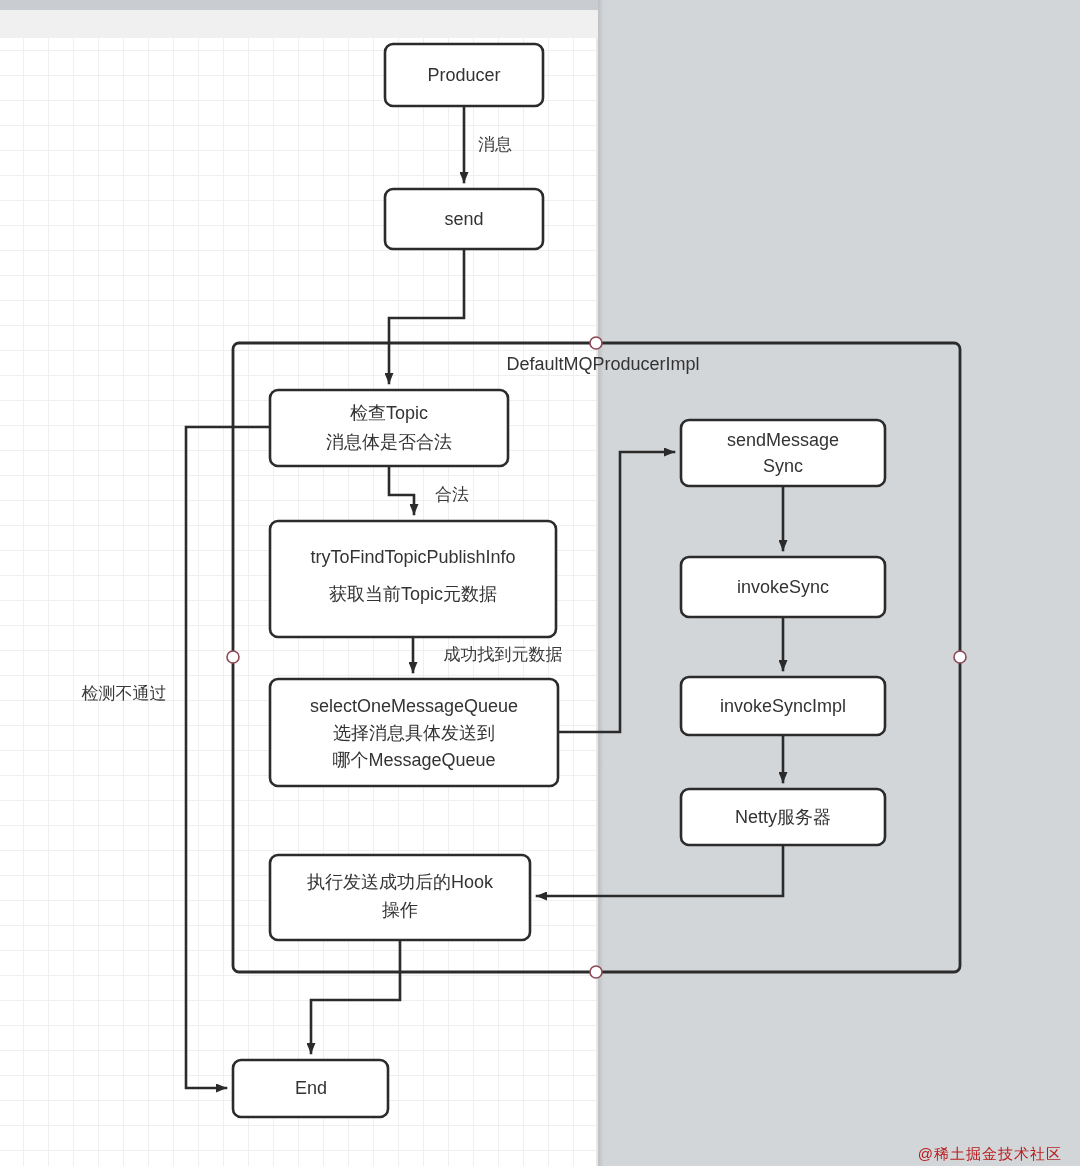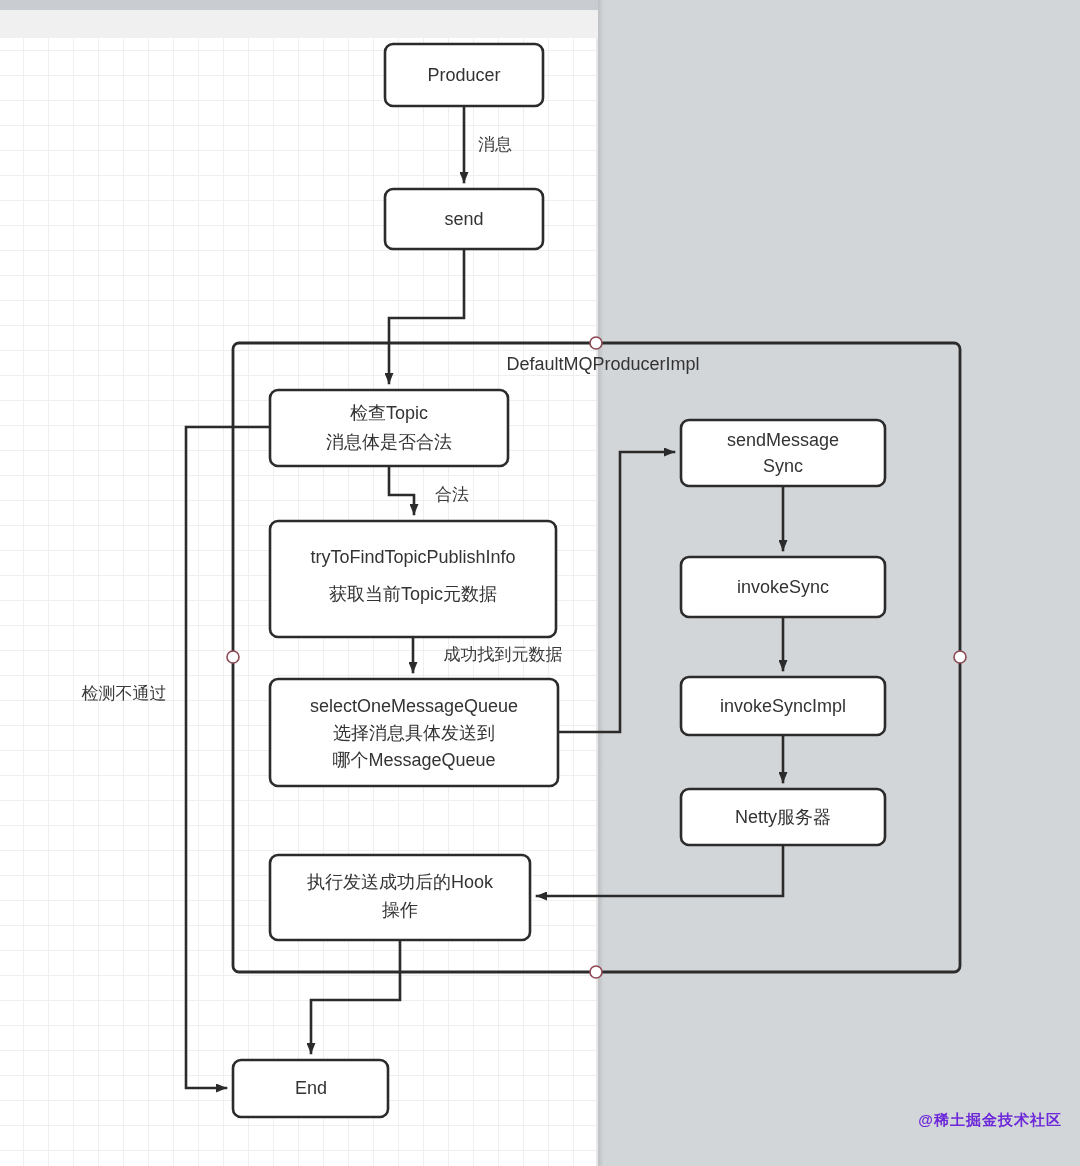--- a/index.html
+++ b/index.html
@@ -86,27 +86,26 @@
     stroke-linecap: square;
     stroke-linejoin: miter;
   }
   .handle {
     fill: #ffffff;
     stroke: #8d4a55;
     stroke-width: 1.6;
   }
   .watermark {
     position: absolute;
-    right: 18px; bottom: 36px;
+    right: 18px; bottom: 2px;
     font-family: "Liberation Sans", sans-serif;
     font-size: 15px;
-    color: #6d28d9;
+    color: #b91c1c;
     letter-spacing: 1px;
     user-select: none;
-    font-weight: bold;
   }
 </style>
 </head>
 <body>
 
 <div id="root">
 
   <div class="top-strip"></div>
   <div class="top-band"></div>
   <div class="canvas"></div>

